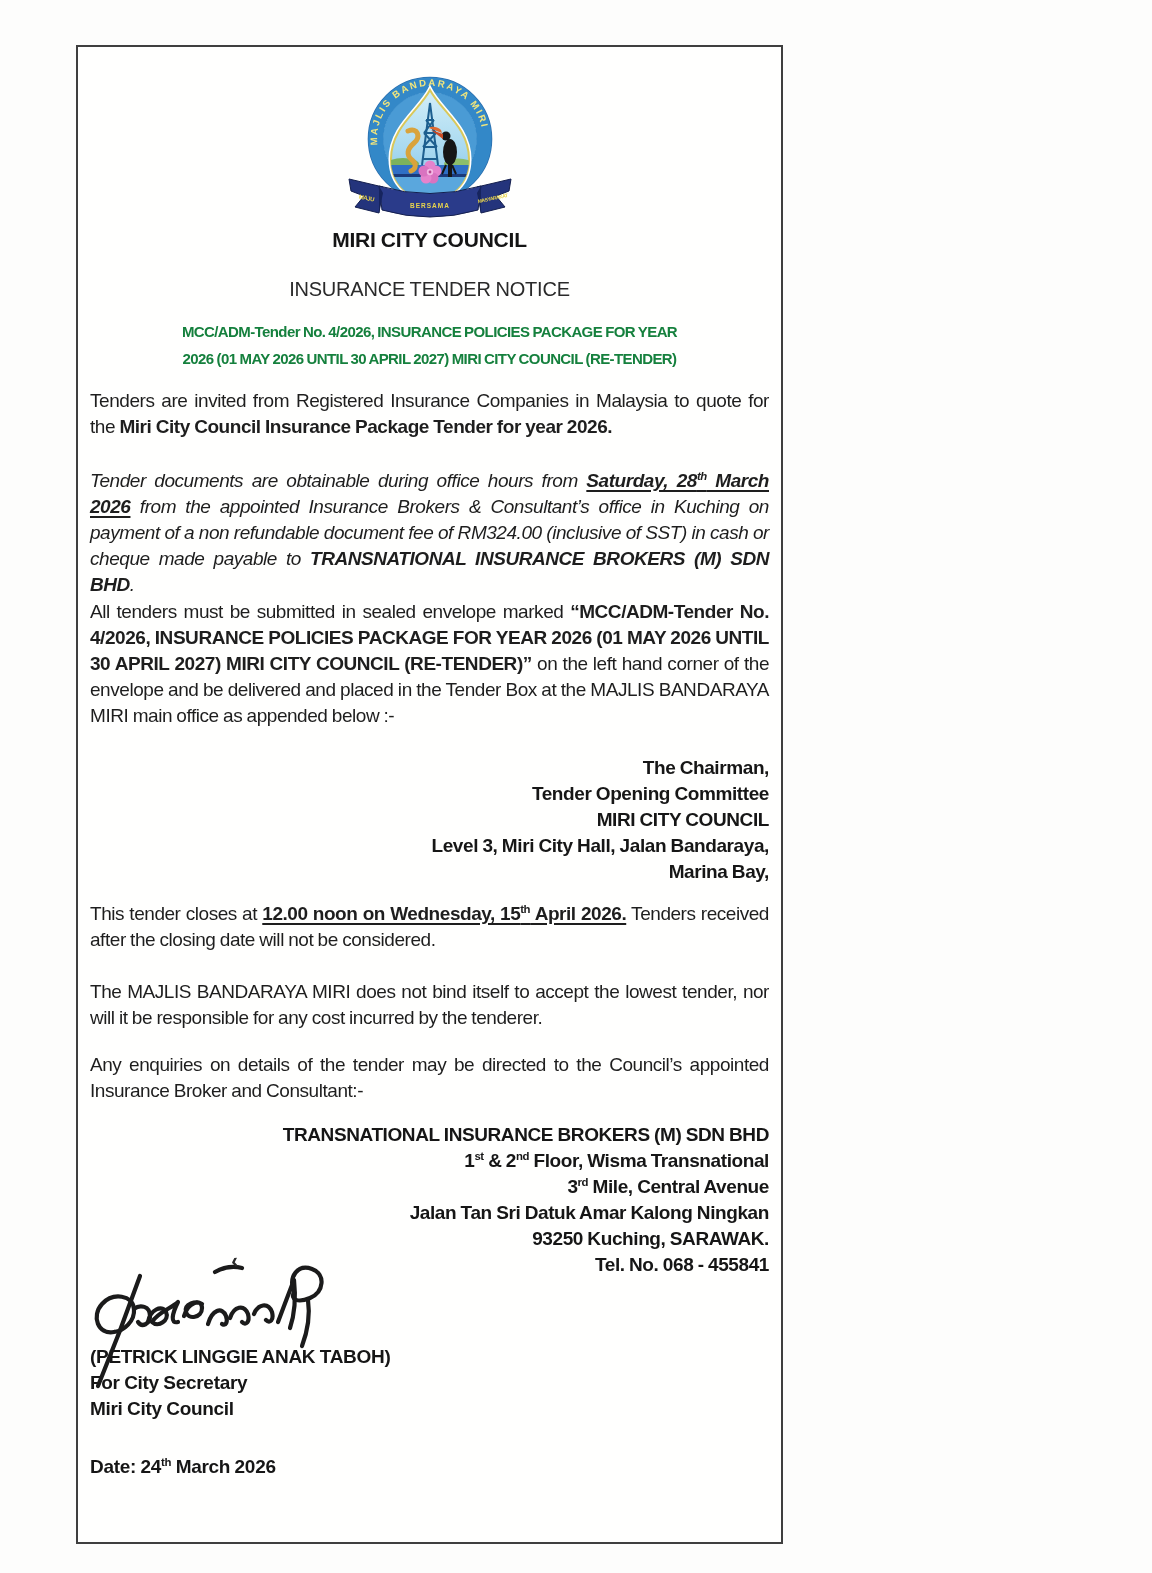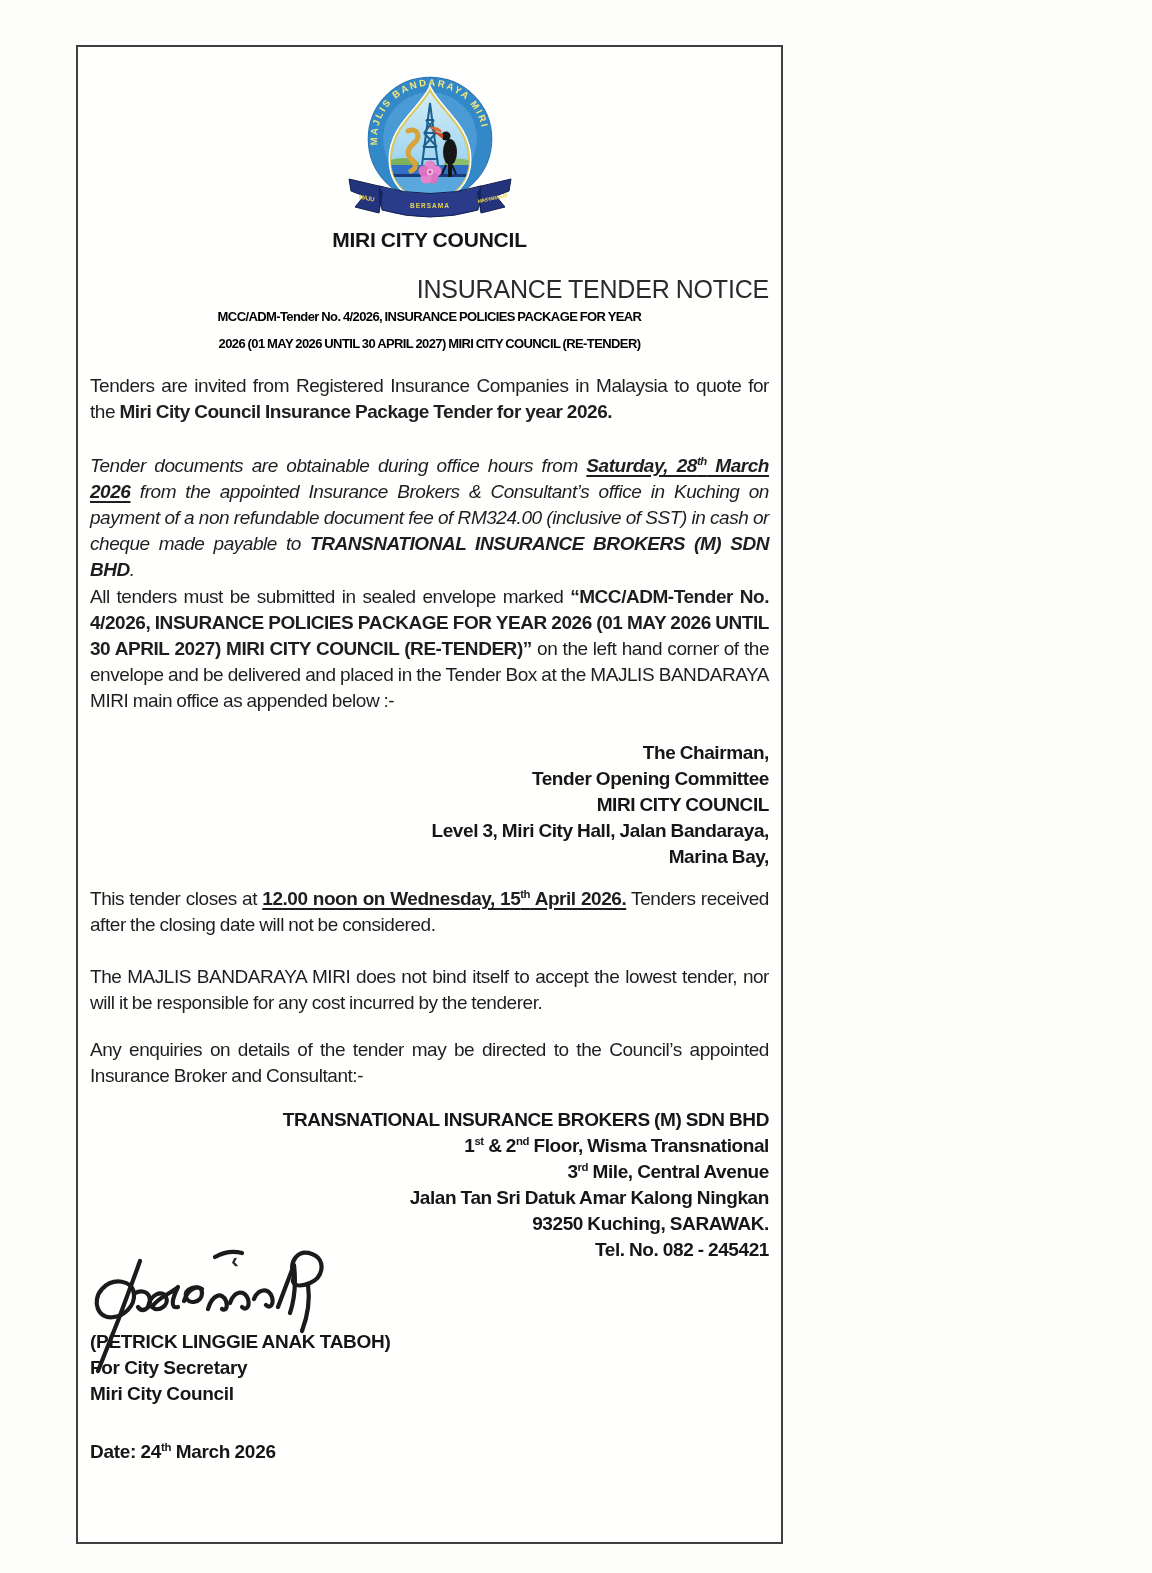--- a/index.html
+++ b/index.html
@@ -17,24 +17,24 @@
     position:relative;height:100%;box-sizing:border-box;
     padding:0 12px;overflow:hidden;
     font-size:19px;line-height:26px;letter-spacing:-0.45px;word-spacing:-0.5px;
   }
   .content *{margin:0;}
   .logo-wrap{margin:28px auto 0;width:170px;height:146px;}
   .org-title{
     margin-top:6px;text-align:center;font-weight:700;
     font-size:21px;line-height:26px;letter-spacing:-0.2px;color:#151515;
   }
-  .notice-title{margin-top:25px;text-align:right;font-size:25px;line-height:22px;letter-spacing:-0.2px;color:#2a2a2a;}
+  .notice-title{margin-top:25px;text-align:center;font-size:20px;line-height:22px;letter-spacing:-0.2px;color:#2a2a2a;}
   .notice-subtitle{
-    margin-top:3px;text-align:center;font-weight:700;
-    font-size:13px;line-height:27px;letter-spacing:-0.6px;color:#000000;
+    margin-top:18px;text-align:center;font-weight:700;
+    font-size:15px;line-height:27px;letter-spacing:-0.6px;color:#15803d;
   }
   .notice-subtitle div{white-space:nowrap;}
   .para{text-align:justify;}
   .p1{margin-top:16px;}
   .p2{margin-top:28px;font-style:italic;}
   .p3{margin-top:1px;}
   .p4{margin-top:16px;}
   .p5{margin-top:26px;}
   .p6{margin-top:21px;}
   .center-block{text-align:right;font-weight:700;line-height:26px;letter-spacing:-0.4px;color:#161616;}
@@ -160,21 +160,21 @@
     <p class="para p5"><span>The MAJLIS BANDARAYA MIRI does not bind itself to accept the lowest tender, nor will it be responsible for any cost incurred by the tenderer.</span></p>
 
     <p class="para p6"><span>Any enquiries on details of the tender may be directed to the Council’s appointed Insurance Broker and Consultant:-</span></p>
 
     <div class="center-block broker">
         <div><span>TRANSNATIONAL INSURANCE BROKERS (M) SDN BHD</span></div>
         <div><span>1</span><sup>st</sup><span> &amp; 2</span><sup>nd</sup><span> Floor, Wisma Transnational</span></div>
         <div><span>3</span><sup>rd</sup><span> Mile, Central Avenue</span></div>
         <div><span>Jalan Tan Sri Datuk Amar Kalong Ningkan</span></div>
         <div><span>93250 Kuching, SARAWAK.</span></div>
-        <div><span>Tel. No. 082 - 245421</span></div>
+        <div><span>Tel. No. 068 - 455841</span></div>
       </div>
 
     <div class="sign-block">
       <svg class="signature-svg" viewBox="0 0 300 132" xmlns="http://www.w3.org/2000/svg">
         <g fill="none" stroke="#1b1b1b" stroke-width="4.2" stroke-linecap="round" stroke-linejoin="round">
           <path d="M131 8 C140 3 150 2 158 4"></path>
           <path d="M30 68 C14 71 7 52 18 40 C29 28 49 31 50 45 C51 57 40 67 30 68"></path>
           <path d="M56 12 C44 46 28 88 14 122"></path>
           <path d="M50 45 C56 40 66 42 66 52 C66 60 58 64 54 58"></path>
           <path d="M64 58 C66 46 78 40 82 48 C86 56 74 64 68 58 C74 48 88 44 94 38 C88 50 86 60 94 58"></path>

